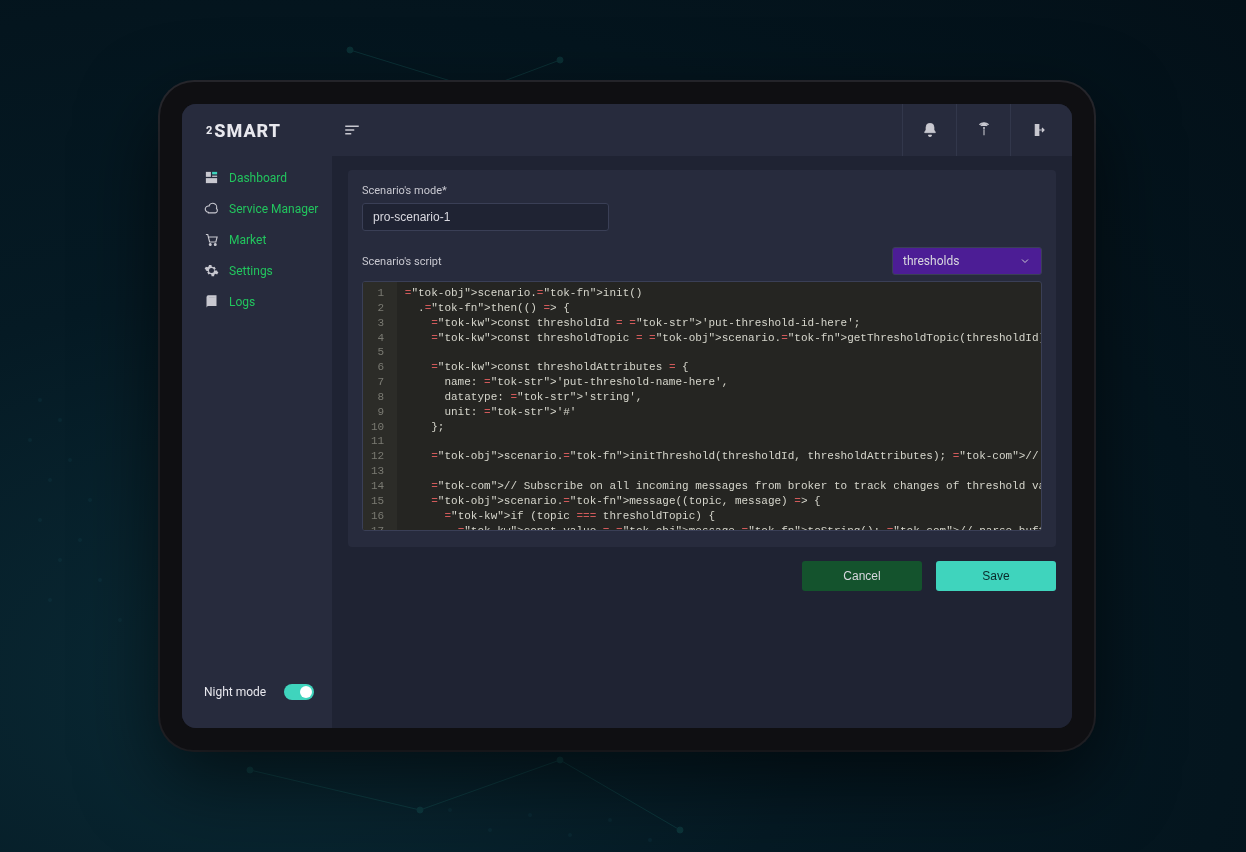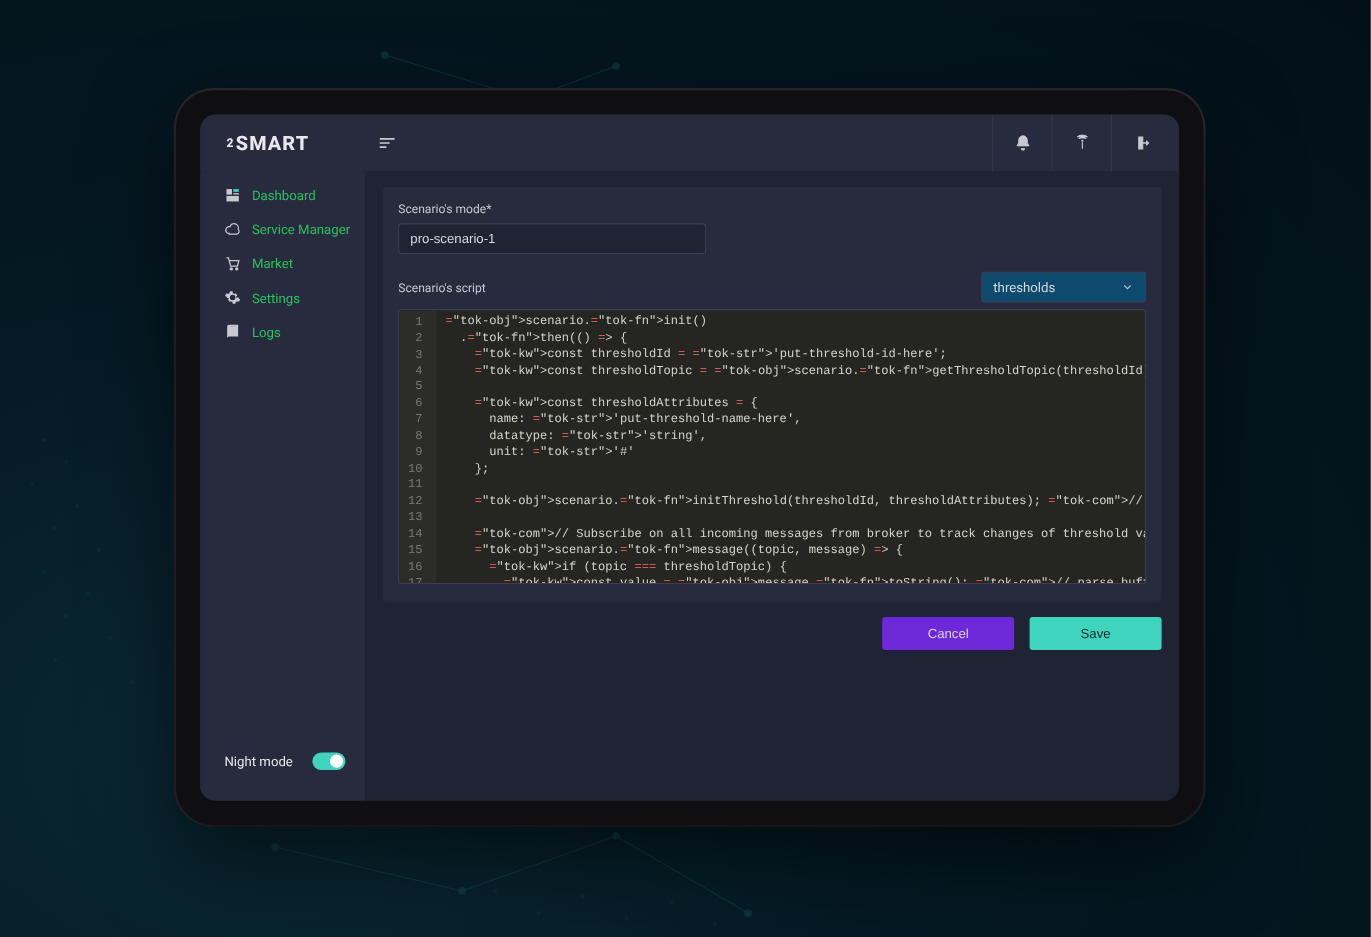--- a/index.html
+++ b/index.html
@@ -99,29 +99,29 @@
     background:#272b3d;
     border-radius:4px;
     padding:14px 14px 16px 14px;
     display:flex; flex-direction:column;
     flex:0 0 auto;
   }
   .field-label { font-size:11px; color:#c8c8d0; margin-bottom:6px;}
   .text-input {
     background:#1f2333; border:1px solid #3a3f56;
     border-radius:3px; padding:6px 10px;
-    color:#d8d8df; font-size:12px; width:280px;
+    color:#d8d8df; font-size:12px; width:247px;
     outline:none;
   }
   .row-head {
     display:flex; align-items:center; justify-content:space-between;
     margin-top:16px; margin-bottom:6px;
   }
   .select {
-    background:#0c4a6e; border:1px solid #3a3f56;
+    background:#4c1d95; border:1px solid #3a3f56;
     border-radius:3px; padding:6px 10px;
     color:#d8d8df; font-size:12px; width:150px;
     display:flex; align-items:center; justify-content:space-between;
     cursor:pointer;
   }
   .select svg { width:12px; height:12px; }
   .editor {
     background:#252522;
     border:1px solid #3a3f56;
     border-radius:3px;
@@ -150,21 +150,21 @@
   .tok-op  { color:#d05a5a;}
   .actions {
     display:flex; justify-content:flex-end; gap:14px;
     margin-top:14px;
   }
   .btn {
     width:120px; padding:8px 0; text-align:center;
     border-radius:3px; font-size:12px; cursor:pointer;
     border:none;
   }
-  .btn-secondary { background:#6d28d9; color:#d8d8df;}
+  .btn-secondary { background:#14532d; color:#d8d8df;}
   .btn-primary   { background:#3fd4bd; color:#0a2a2a; font-weight:400;}
 </style>
 </head>
 <body>
 
 <svg class="bg-deco" width="1246" height="852">
   <g stroke="#2aa89a" stroke-width="1" fill="none" opacity="0.7">
     <line x1="350" y1="50" x2="480" y2="90"></line>
       <line x1="480" y1="90" x2="560" y2="60"></line>
     <line x1="250" y1="770" x2="420" y2="810"></line>

